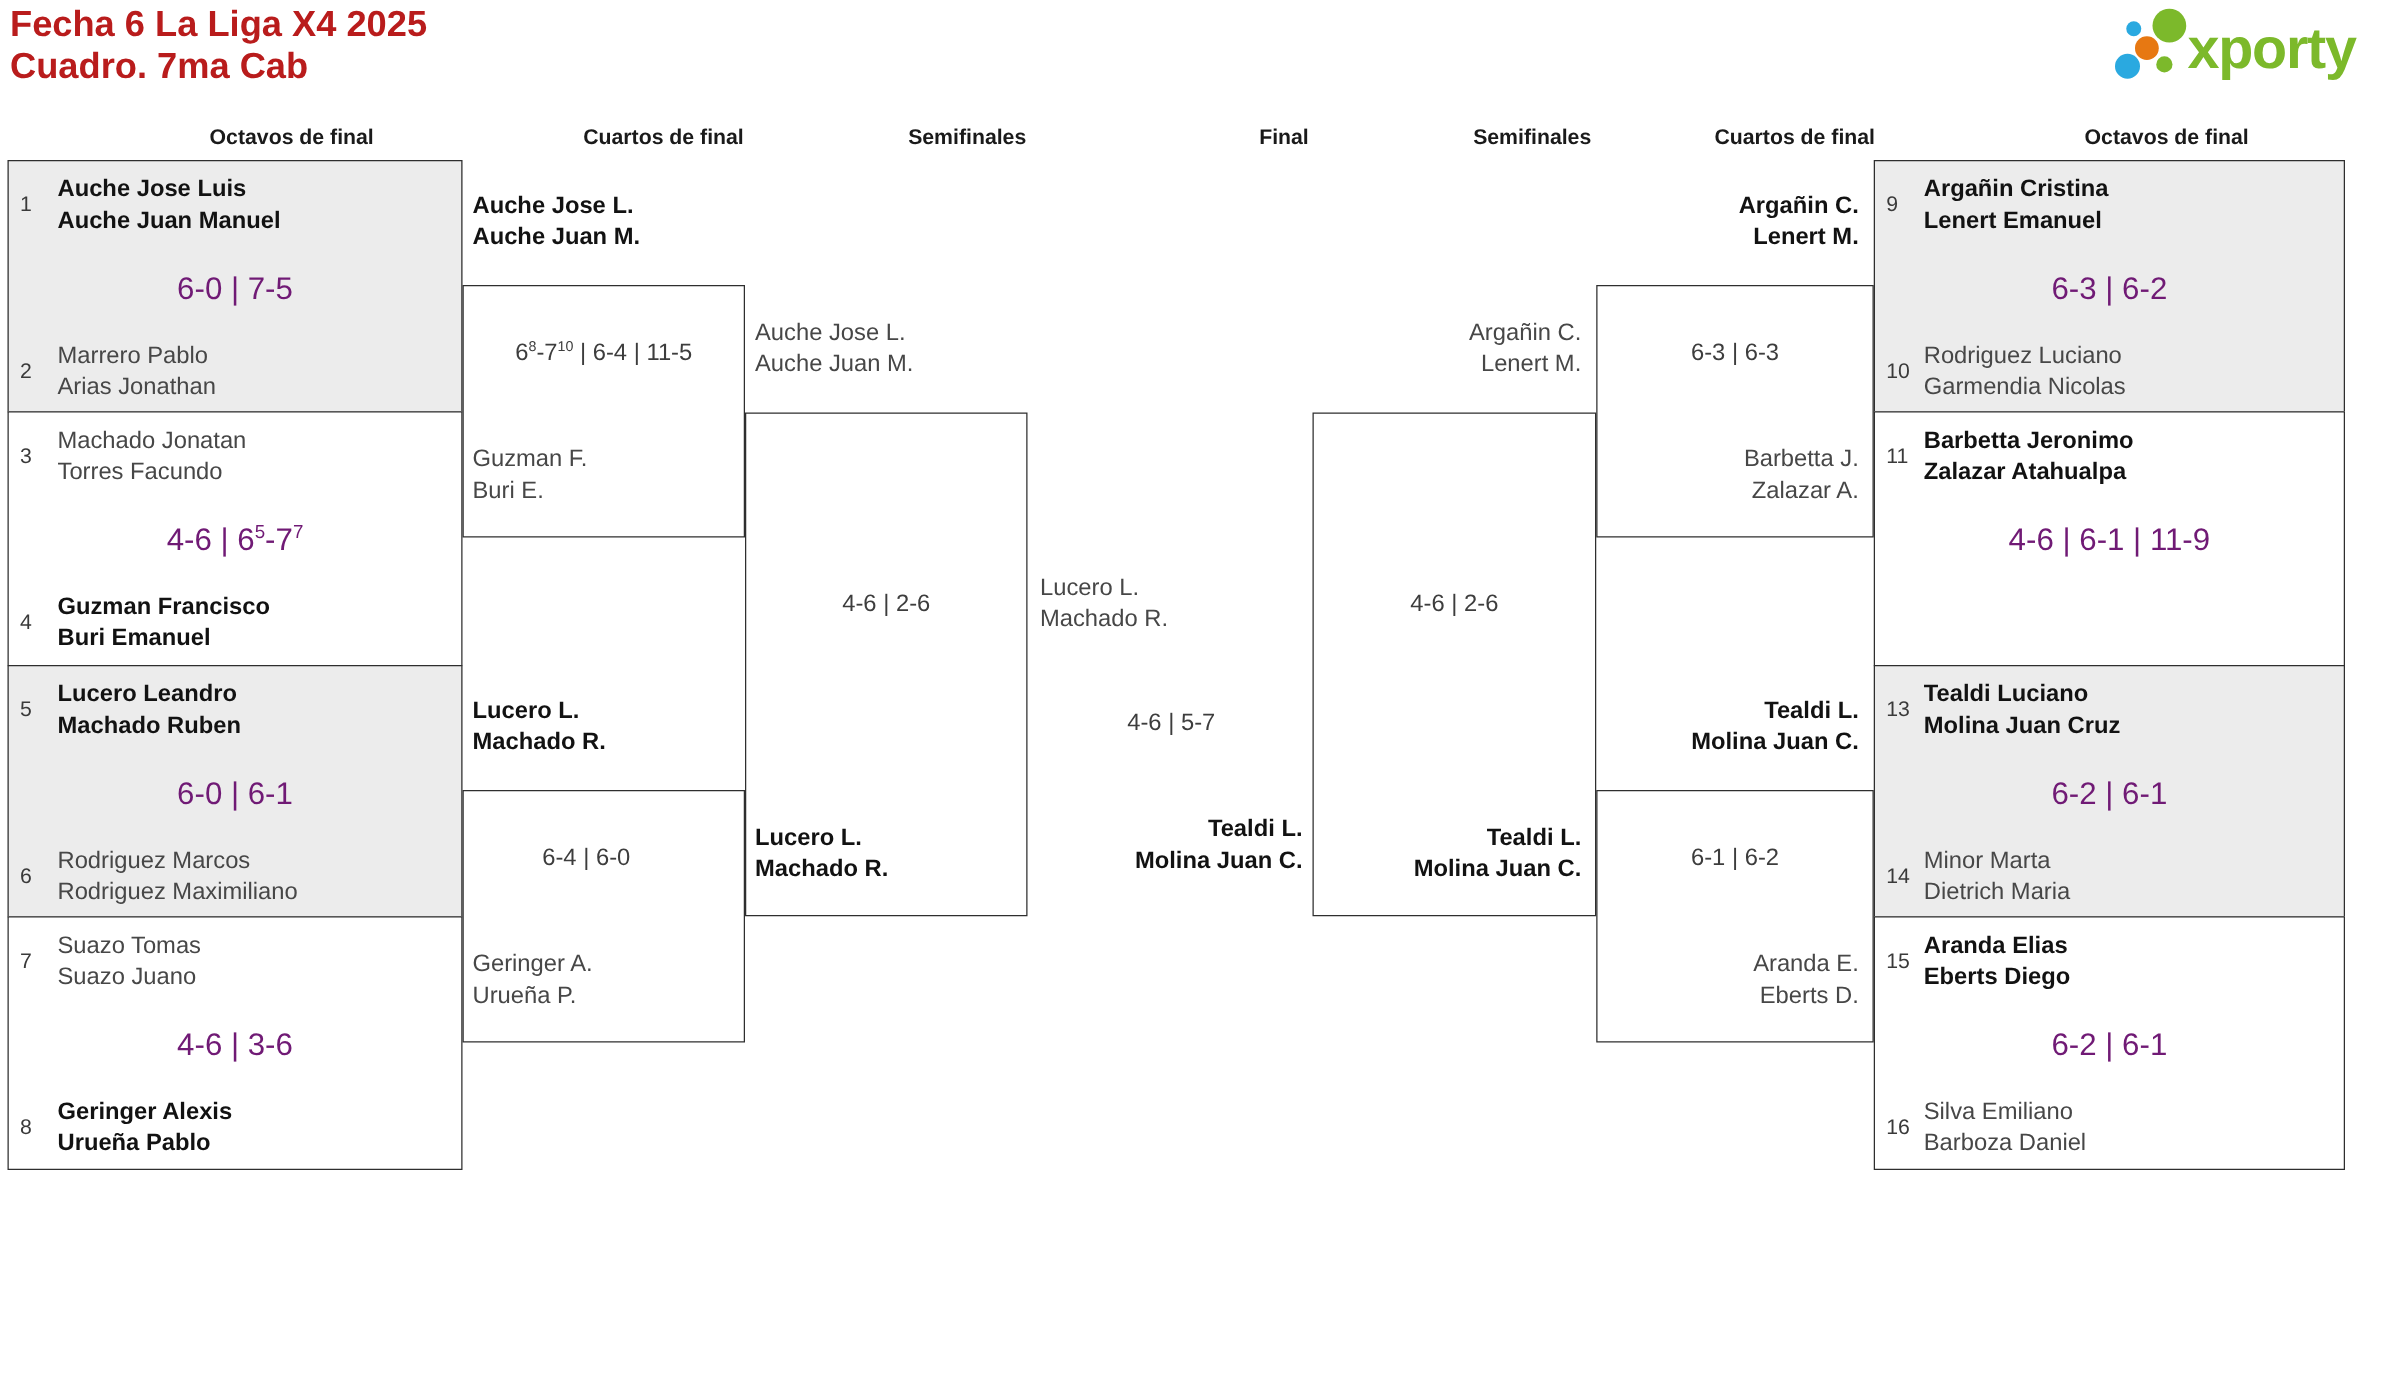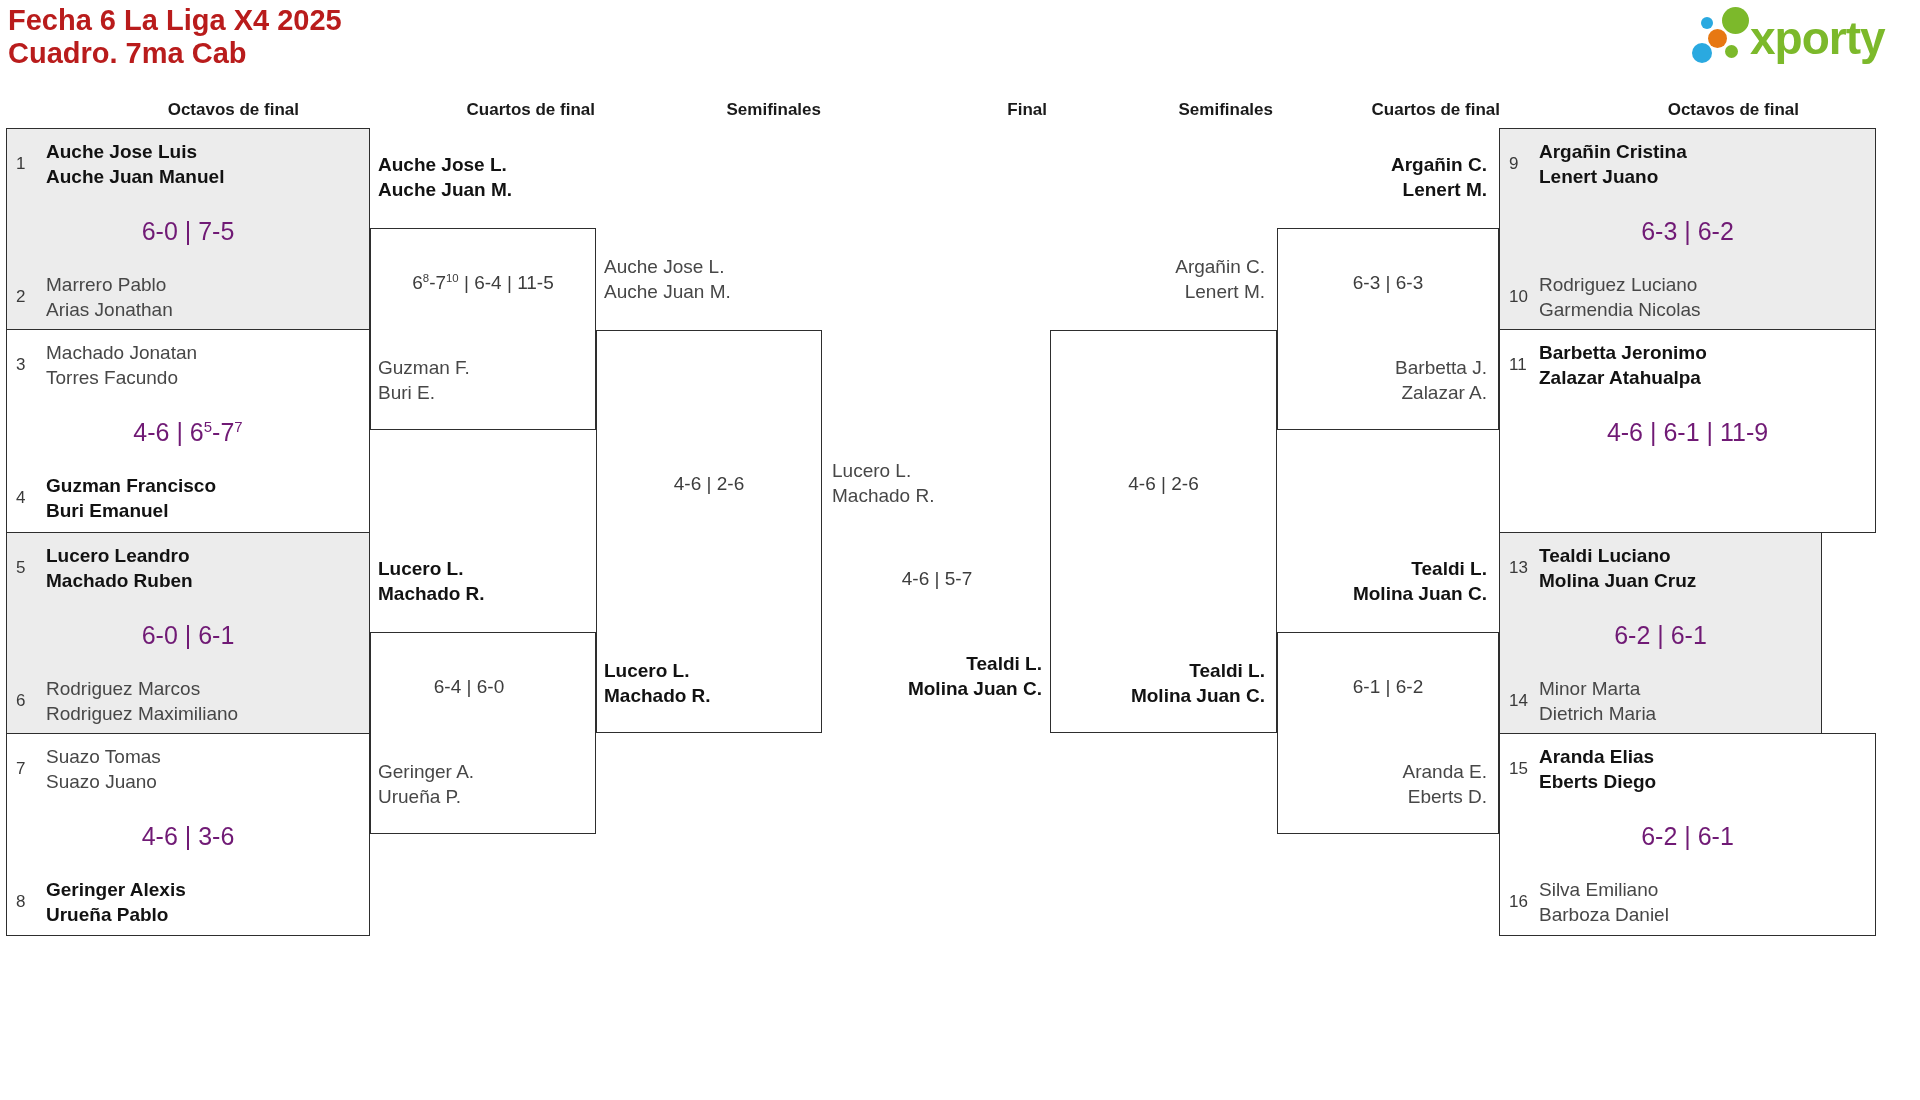--- a/index.html
+++ b/index.html
@@ -139,21 +139,21 @@
             <div>Urueña Pablo</div>
           </div>
         </div>
         <div class="box-score">4-6 | 3-6</div>
       </div>
       <div class="match-box shaded" style="left: 1499px; top: 128px; width: 377px; height: 202px;">
         <div class="team-row r1">
           <div class="seed">9</div>
           <div class="names win">
             <div>Argañin Cristina</div>
-            <div>Lenert Juano</div>
+            <div>Lenert Emanuel</div>
           </div>
         </div>
         <div class="team-row r2">
           <div class="seed">10</div>
           <div class="names">
             <div>Rodriguez Luciano</div>
             <div>Garmendia Nicolas</div>
           </div>
         </div>
         <div class="box-score">6-3 | 6-2</div>
@@ -161,21 +161,21 @@
       <div class="match-box" style="left: 1499px; top: 329px; width: 377px; height: 204px;">
         <div class="team-row r1">
           <div class="seed">11</div>
           <div class="names win">
             <div>Barbetta Jeronimo</div>
             <div>Zalazar Atahualpa</div>
           </div>
         </div>
         <div class="box-score">4-6 | 6-1 | 11-9</div>
       </div>
-      <div class="match-box shaded" style="left: 1499px; top: 532px; width: 323px; height: 202px;">
+      <div class="match-box shaded" style="left: 1499px; top: 532px; width: 377px; height: 202px;">
         <div class="team-row r1">
           <div class="seed">13</div>
           <div class="names win">
             <div>Tealdi Luciano</div>
             <div>Molina Juan Cruz</div>
           </div>
         </div>
         <div class="team-row r2">
           <div class="seed">14</div>
           <div class="names">

